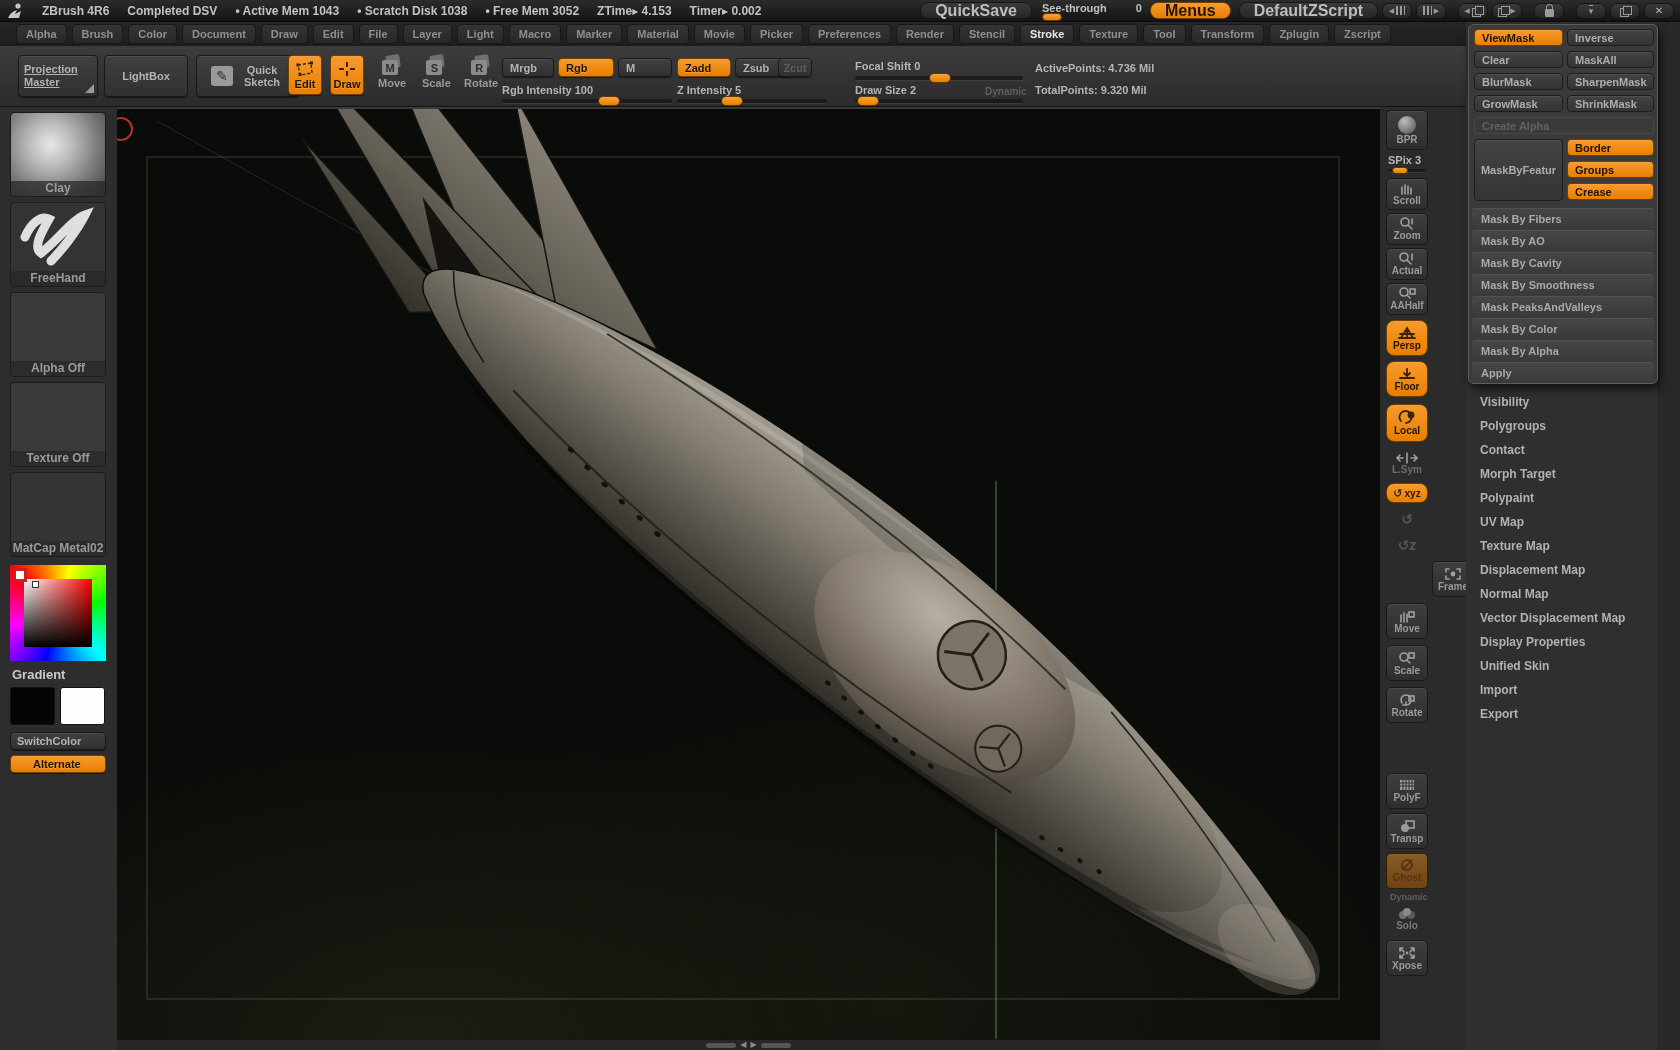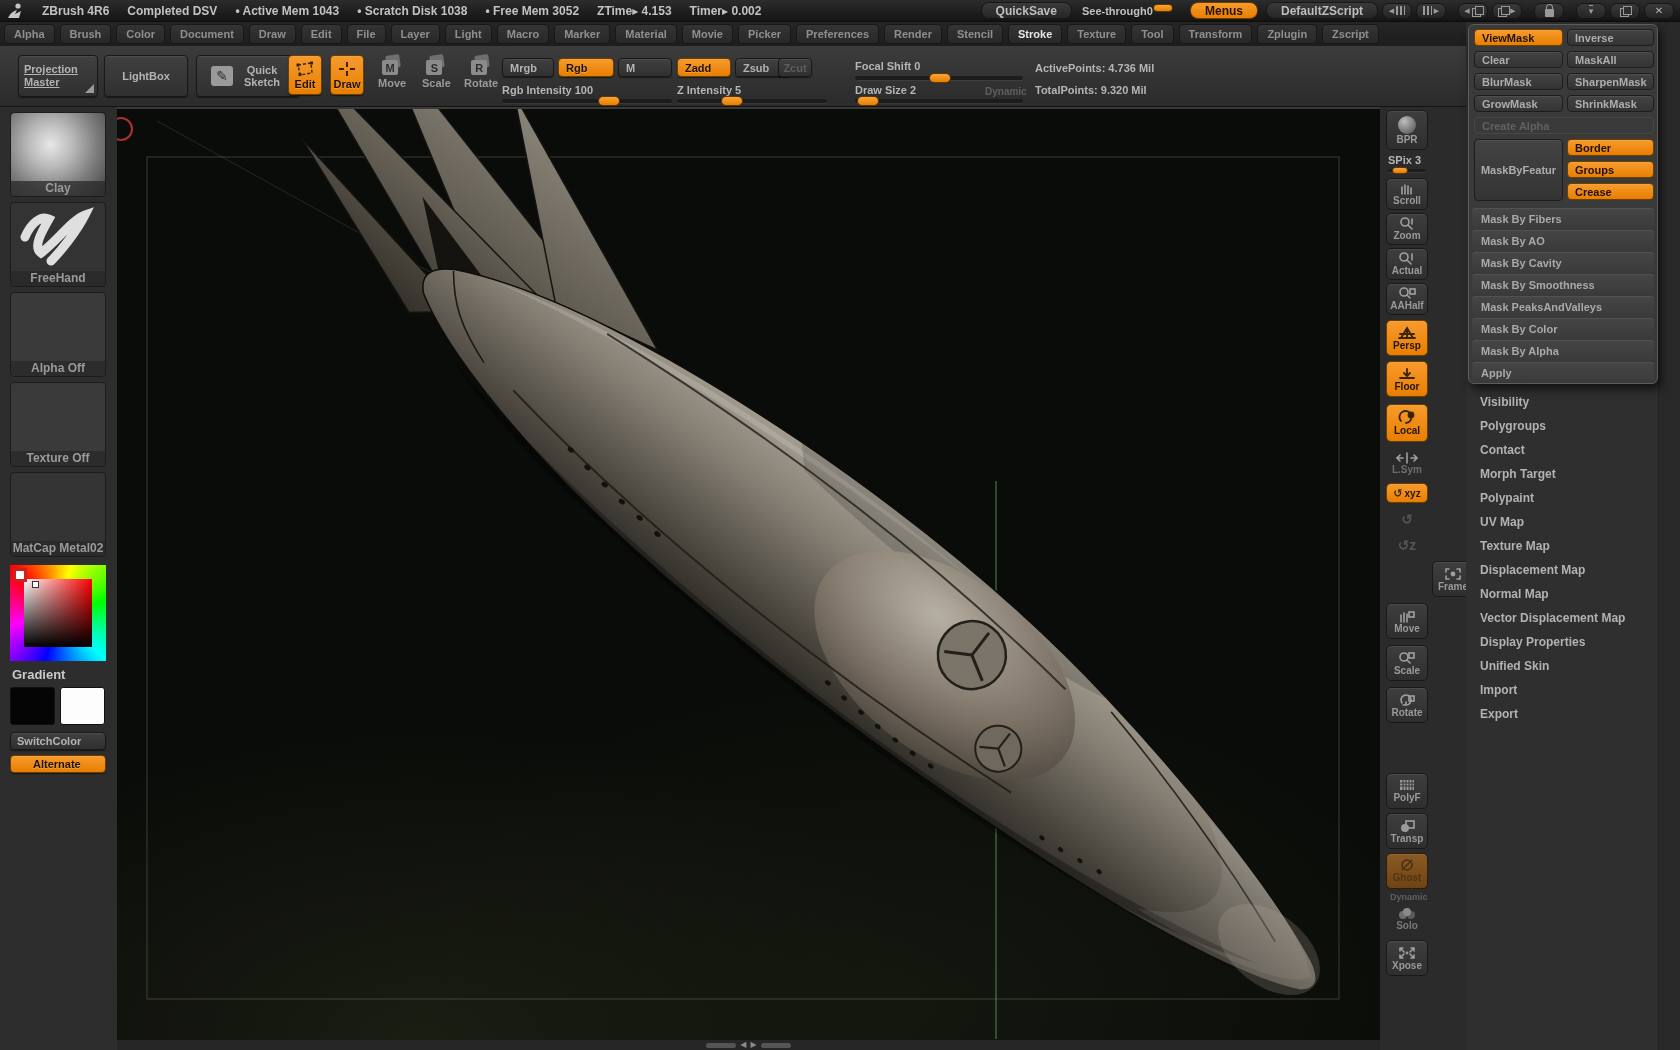--- a/index.html
+++ b/index.html
@@ -25,41 +25,41 @@
     background:linear-gradient(#f9a43c,#e87e00); border:1px solid #5f3a00; }
 
   
   #titlebar { position:absolute; left:0; top:0; width:1680px; height:22px;
     background:linear-gradient(#2c2c2c,#141414); border-bottom:1px solid #0c0c0c;
     display:flex; align-items:center; color:#c2c2c2; font-size:12px; font-weight:bold; }
   #titlebar .seg { margin-left:18px; white-space:nowrap; }
   #logo { width:18px; height:18px; margin-left:6px; }
   .tbtn { height:17px; padding:0 14px; border-radius:8px; margin-left:8px;
     background:linear-gradient(#3a3a3a,#262626); border:1px solid #171717;
-    display:flex; align-items:center; font-size:12px; font-weight:bold; color:#bdbdbd; }
+    display:flex; align-items:center; font-size:16px; font-weight:bold; color:#bdbdbd; }
   .tbtn.orange { background:linear-gradient(#f79b2e,#e87e00); color:#241503; border-color:#6b4000; }
   .ticon { width:30px; height:16px; border-radius:7px; margin-left:4px;
     background:linear-gradient(#3a3a3a,#242424); border:1px solid #161616;
     display:flex; align-items:center; justify-content:center; gap:2px; color:#9a9a9a; font-size:9px; }
   .bars { width:9px; height:9px; background:repeating-linear-gradient(90deg,#9a9a9a 0 2px,transparent 2px 4px); }
   .sq2 { position:relative; width:10px; height:9px; }
   .sq2::before { content:""; position:absolute; left:0; top:2px; width:7px; height:7px; border:1px solid #9a9a9a; }
   .sq2::after  { content:""; position:absolute; left:3px; top:0; width:7px; height:7px; border:1px solid #9a9a9a; background:#2e2e2e; }
   .padlock { position:relative; width:9px; height:8px; background:#9a9a9a; border-radius:1px; margin-top:4px; }
   .padlock::before { content:""; position:absolute; left:1px; top:-5px; width:5px; height:5px;
     border:1.5px solid #9a9a9a; border-bottom:none; border-radius:4px 4px 0 0; }
-  #seethrough { display:flex; flex-direction:row; margin-left:10px; width:100px; }
+  #seethrough { display:flex; flex-direction:column; margin-left:10px; width:100px; }
   #seethrough .row { display:flex; justify-content:space-between; font-size:11px; color:#c0c0c0; }
   #seethrough .strack { position:relative; height:3px; background:#191919; margin-top:2px; border-radius:2px; }
   #seethrough .shandle { position:absolute; left:0; top:-3px; width:20px; height:8px; border-radius:4px;
     background:linear-gradient(#f9a43c,#e87e00); border:1px solid #5f3a00; }
 
   
   #menubar { position:absolute; left:0; top:22px; width:1466px; height:24px;
-    background:linear-gradient(#262626,#1d1d1d); display:flex; align-items:center; padding-left:4px; gap:5px; }
+    background:linear-gradient(#262626,#1d1d1d); display:flex; align-items:center; padding-left:16px; gap:5px; }
   .menu-item { padding:3px 9px; border-radius:4px; background:linear-gradient(#343434,#282828);
     border:1px solid #181818; color:#8f8f8f; font-size:11px; font-weight:bold; }
   .menu-item.active { color:#e6e6e6; }
 
   
   #topshelf { position:absolute; left:0; top:46px; width:1680px; height:61px;
     background:linear-gradient(#3c3c3c,#2b2b2b); border-bottom:1px solid #141414; }
   .keycap { position:relative; width:20px; height:18px; }
   .keycap .back { position:absolute; left:4px; top:-3px; width:14px; height:13px; background:#6f6f6f; border-radius:2px; transform:rotate(-8deg); }
   .keycap .front { position:absolute; left:0; top:2px; width:16px; height:15px; background:#8b8b8b; border-radius:2px;
@@ -86,21 +86,21 @@
   .scrollpiece { width:30px; height:5px; border-radius:3px; background:#555; }
   .scrollarrow { color:#8a8a8a; font-size:8px; line-height:8px; }
 
   
   #rightstrip { position:absolute; left:1380px; top:107px; width:86px; height:943px; background:#2b2b2b; }
   .rsbtn { position:absolute; left:6px; width:42px; border-radius:5px;
     background:linear-gradient(#3e3e3e,#2e2e2e); border:1px solid #191919;
     display:flex; flex-direction:column; align-items:center; justify-content:center;
     color:#9a9a9a; font-size:10px; font-weight:bold;
     box-shadow:inset 0 1px 0 rgba(255,255,255,.07); }
-  .rsbtn.orange { background:linear-gradient(#f79b2e,#e87e00); color:#241503; border-color:#6b4000; }
+  .rsbtn.orange { background:linear-gradient(#f79b2e,#e87e00); color:#241503; border-color:#6b4000;border-radius:8px; }
   .rsbtn.flat { background:none; border:none; box-shadow:none; color:#6e6e6e; }
   .rsbtn.ghosted { background:linear-gradient(#8a5a23,#6e4413); color:#513413; border-color:#2e1d07; }
   .rsbtn svg { display:block; }
   .micro { stroke:#a0a0a0; stroke-width:1.6; fill:none; stroke-linecap:round; }
   .microdark { stroke:#3a2406; stroke-width:1.8; fill:none; stroke-linecap:round; }
 
   
   #tray { position:absolute; left:1466px; top:22px; width:214px; height:1028px; background:#2f2f2f; }
   #tray-gutter { position:absolute; right:0; top:0; width:22px; height:1028px; background:#292929; border-left:1px solid #222; }
   #maskpanel { position:absolute; left:2px; top:2px; width:190px; height:360px;

